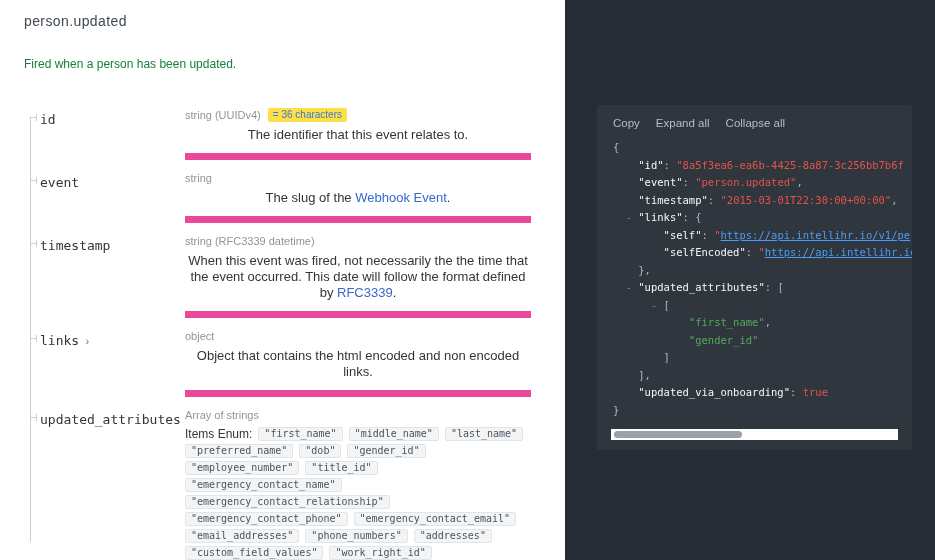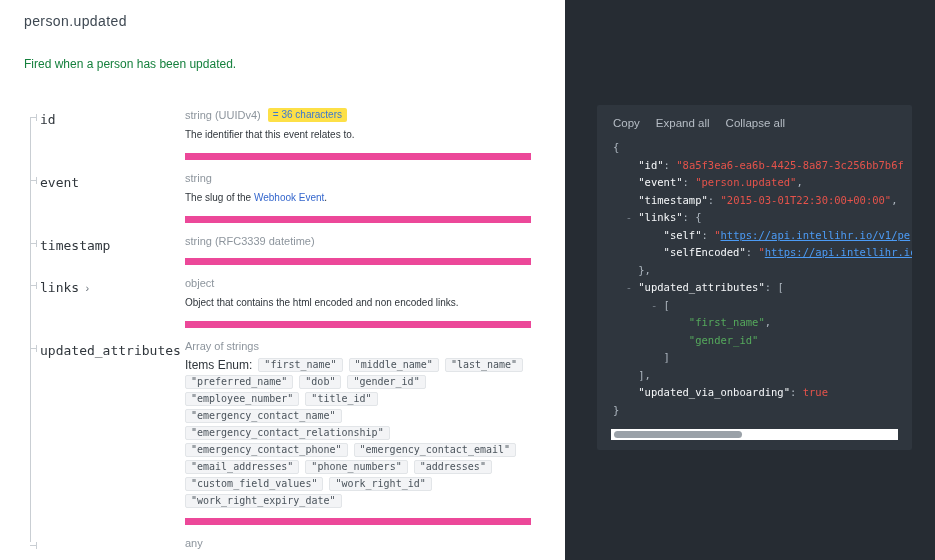--- a/index.html
+++ b/index.html
@@ -18,21 +18,21 @@
   .field-row { display: flex; padding-left: 40px; margin-bottom: 11px; }
   .name-col { width: 145px; position: relative; padding-top: 2px; flex: none; }
   .name-col::before { content: ""; position: absolute; left: -10px; top: 9px; width: 7px; height: 1px; background: #c9ced3; }
   .name-col::after { content: ""; position: absolute; left: -4px; top: 6px; width: 1px; height: 7px; background: #c9ced3; }
   .field-name { font-family: "DejaVu Sans Mono", monospace; font-size: 13px; color: #30363c; }
   .chevron { font-size: 11px; color: #6a737b; cursor: pointer; margin-left: 2px; }
 
   .info-col { width: 346px; border-bottom: 7px solid #ec4899; padding-bottom: 10px; }
   .type-line { font-size: 11px; color: #8d959d; display: flex; gap: 7px; align-items: center; line-height: 14px; }
   .badge { background: #fde047; color: #3a77d2; font-size: 10px; padding: 1px 5px; border-radius: 2px; line-height: 12px; }
-  .field-desc { font-size: 10px; color: #30363c; margin-top: 5px; line-height: 16px; }
+  .field-desc { font-size: 13px; color: #30363c; margin-top: 5px; line-height: 16px; text-align: center; }
   .doc-link { color: #3567cd; text-decoration: none; cursor: pointer; }
 
   .enum-wrap { display: flex; flex-wrap: wrap; gap: 3px 6px; margin-top: 5px; }
   .items-label { font-size: 12px; color: #30363c; line-height: 14px; }
   .chip { font-family: "DejaVu Sans Mono", monospace; font-size: 10px; line-height: 12px; color: #4b545c;
           background: #f3f4f6; border: 1px solid #e2e5e8; border-radius: 2px; padding: 0 5px; white-space: nowrap; }
 
   .code-panel { position: absolute; left: 32px; top: 105px; width: 315px; background: #2f363e; border-radius: 2px; padding-bottom: 6px; }
   .code-toolbar { display: flex; gap: 16px; padding: 12px 16px 8px; font-size: 11.5px; color: #b6bdc5; }
   .toolbar-btn { cursor: pointer; }
@@ -86,20 +86,21 @@
     </div>
 
     <div class="field-row">
       <div class="name-col">
         <span class="field-name">timestamp</span>
       </div>
       <div class="info-col">
         <div class="type-line">
           <span>string (RFC3339 datetime)</span>
         </div>
+        <div class="field-desc"><span>When this event was fired, not necessarily the the time that the event occurred. This date will follow the format defined by </span><a class="doc-link">RFC3339</a><span>.</span></div>
       </div>
     </div>
 
     <div class="field-row">
       <div class="name-col">
         <span class="field-name">links</span>
         <span class="chevron">›</span>
       </div>
       <div class="info-col">
         <div class="type-line">

